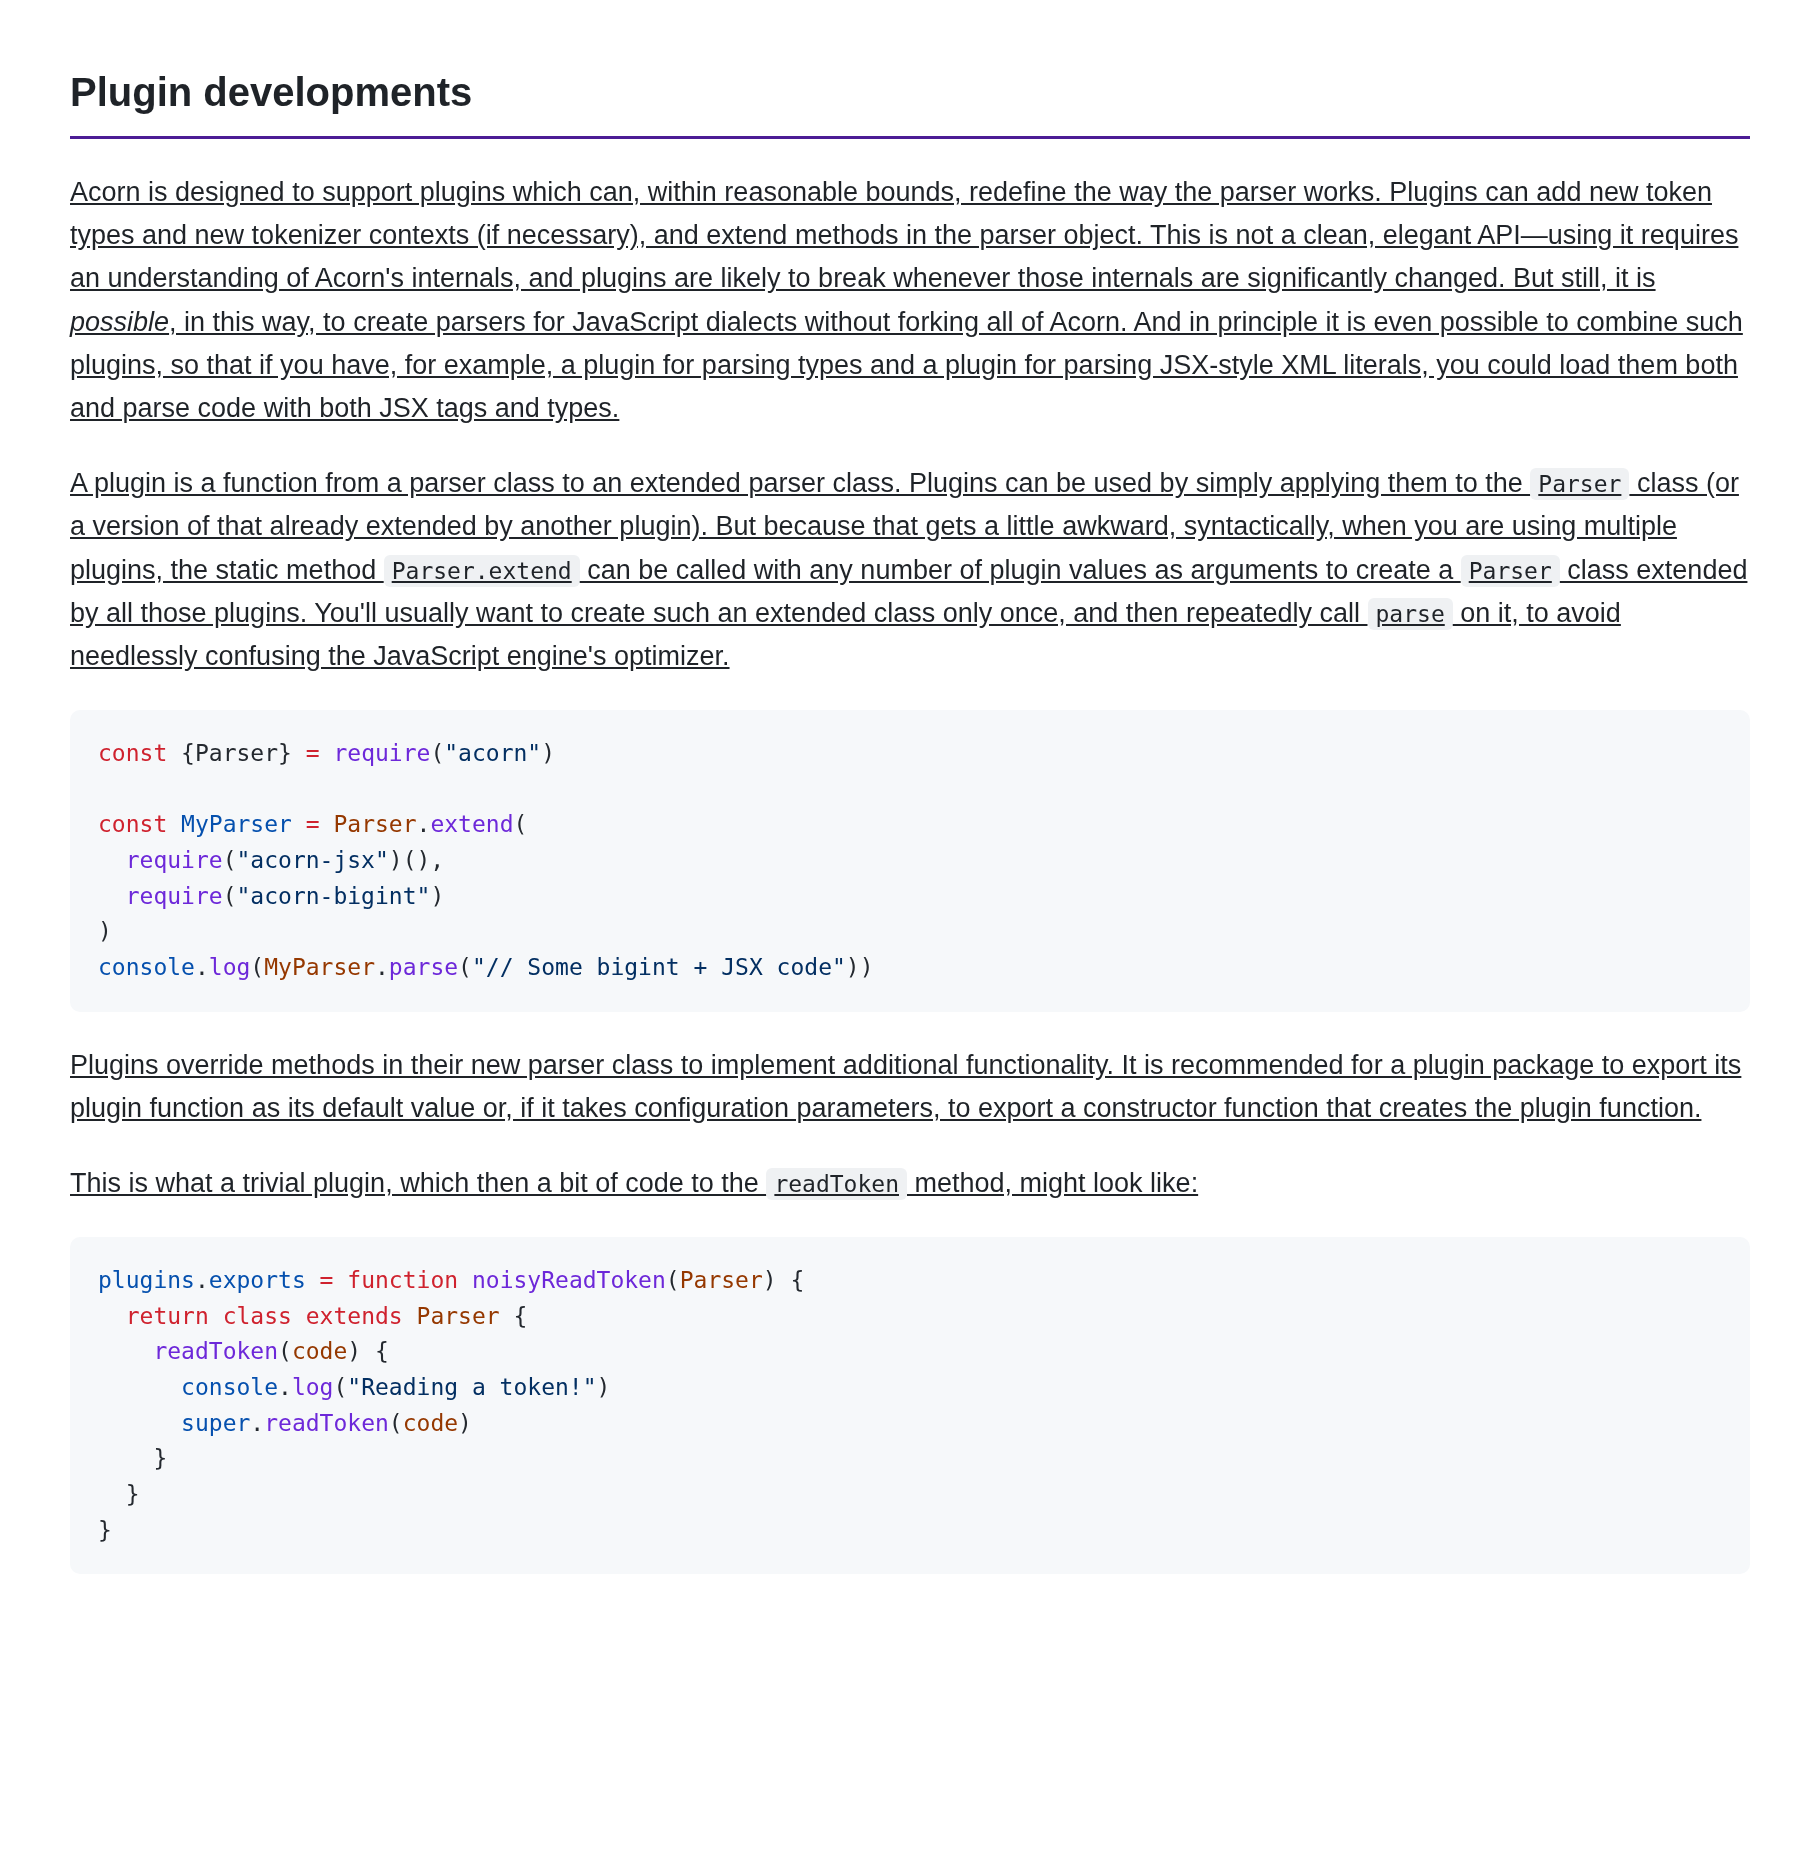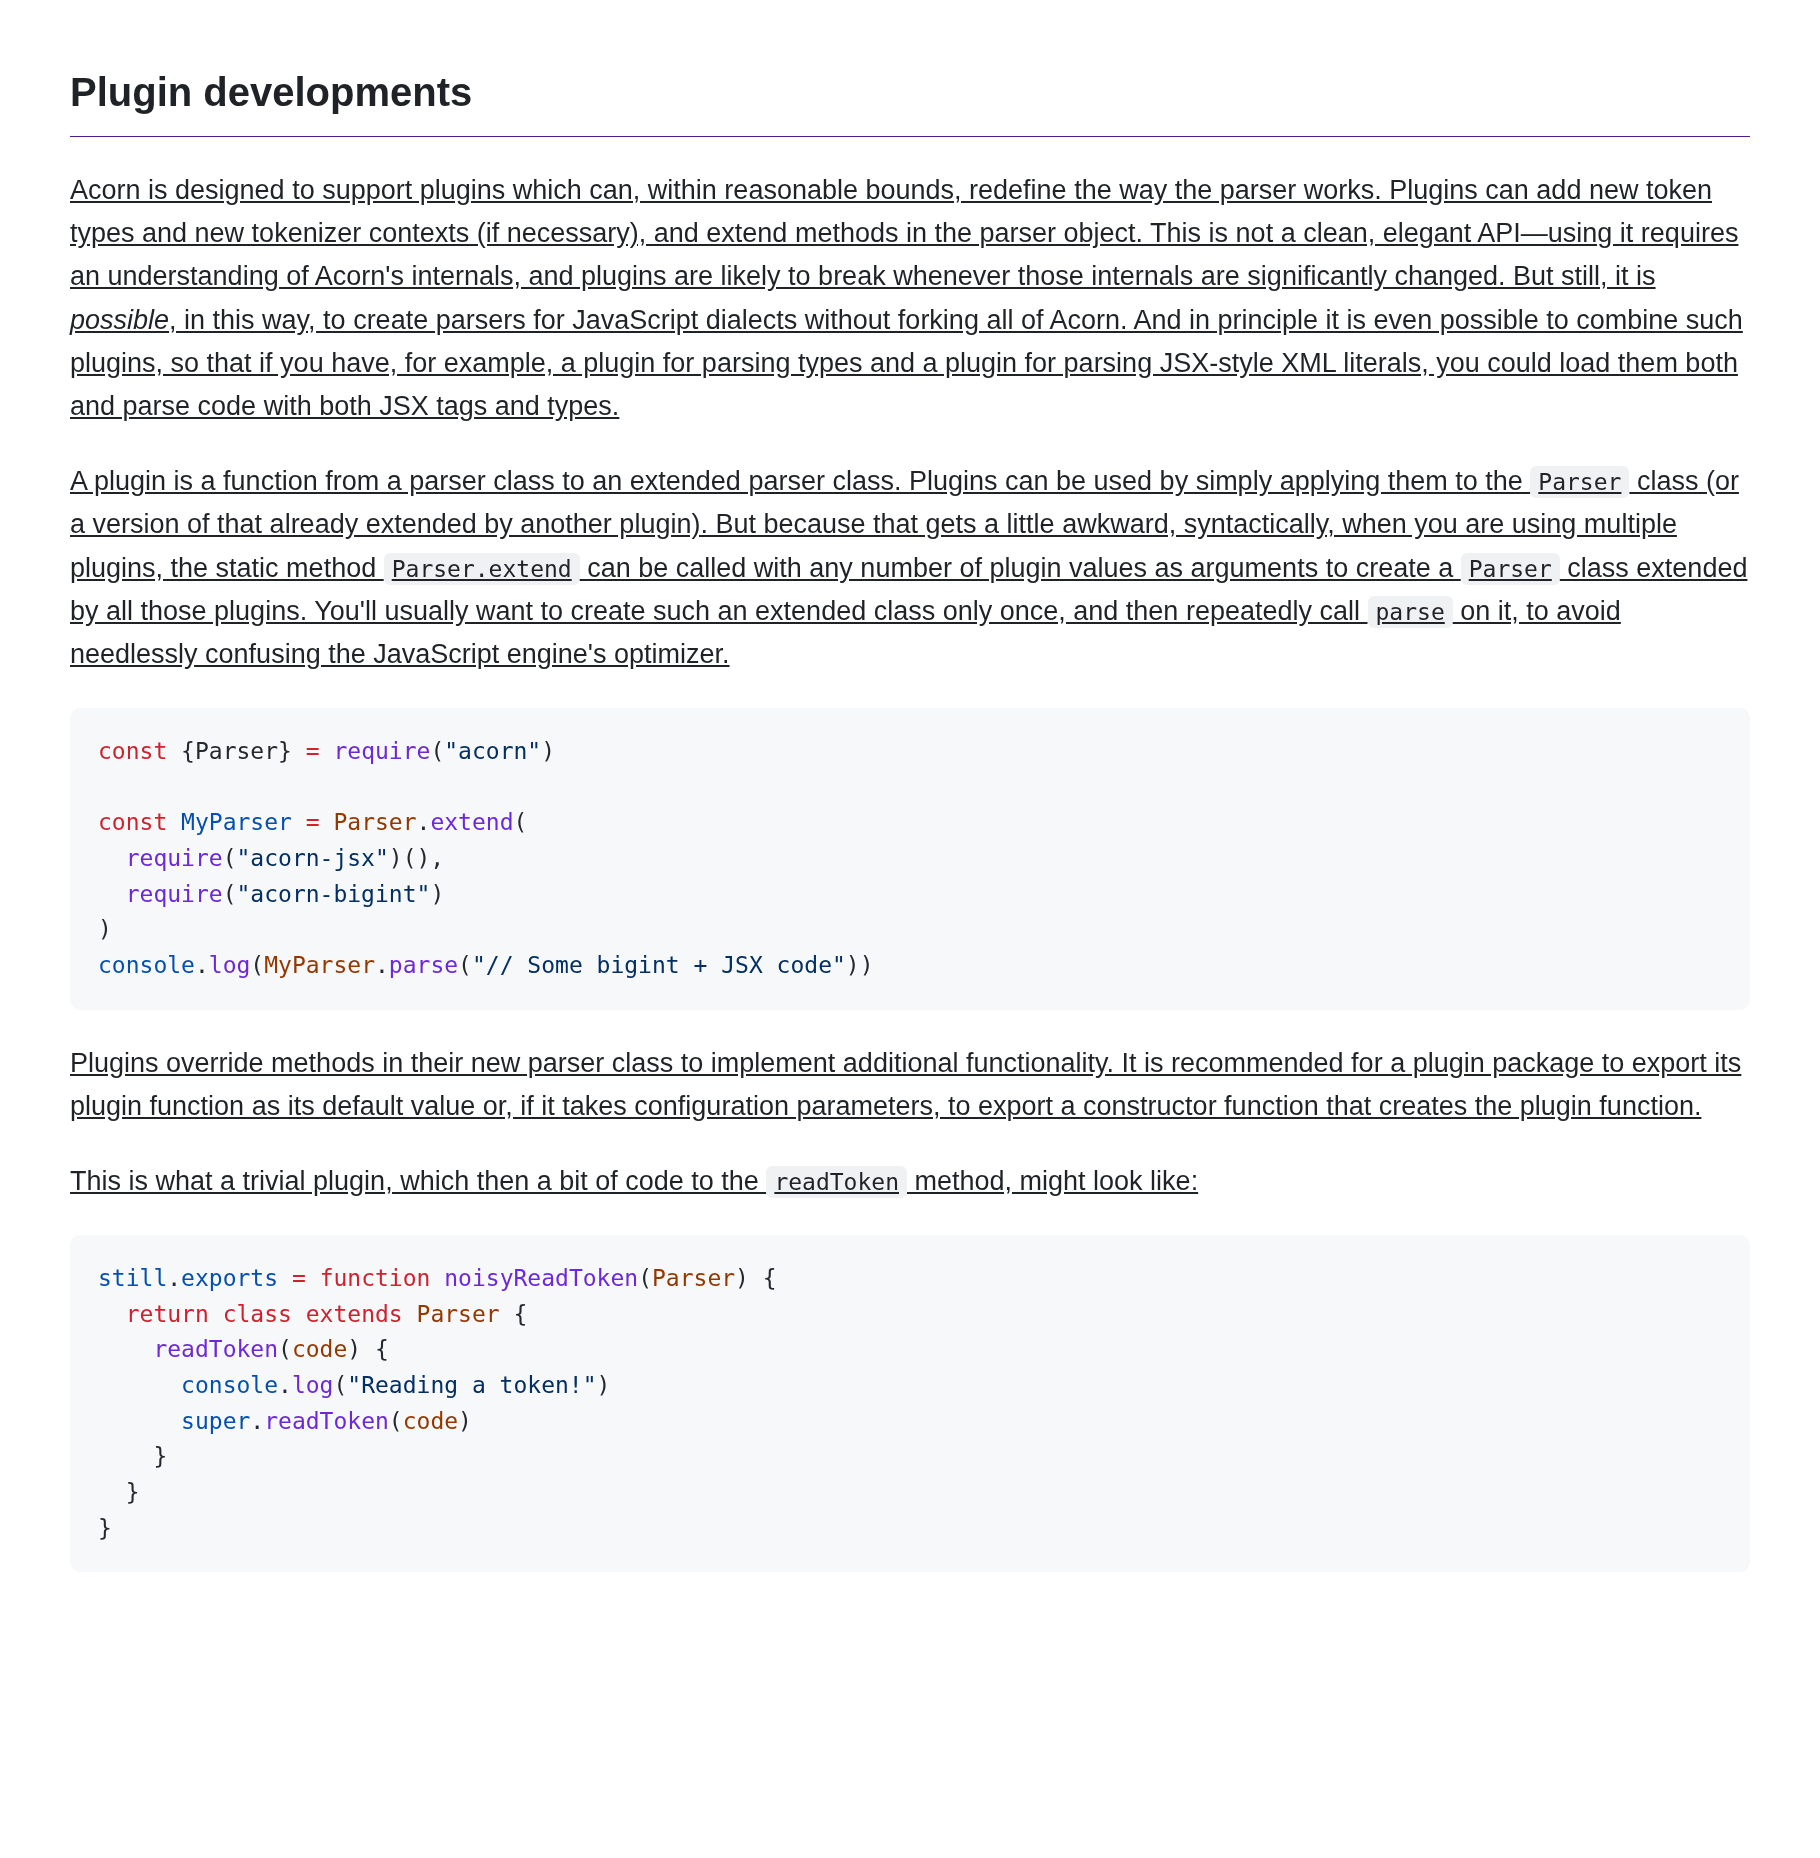--- a/index.html
+++ b/index.html
@@ -12,21 +12,21 @@
     color: #24292f;
     background: #ffffff;
     padding: 60px 70px;
     font-size: 27px;
     line-height: 1.6;
   }
   h2.section-heading {
     font-size: 40px;
     font-weight: 600;
     padding-bottom: 12px;
-    border-bottom: 1px solid #4c1d95;
+    border-bottom: 3px solid #4c1d95;
     margin-bottom: 32px;
     color: #1f2328;
   }
   p.body-text {
     margin-bottom: 32px;
     color: #1f2328;
     text-decoration: underline;
   }
   em {
     font-style: italic;
@@ -77,20 +77,20 @@
   </span><span class="pl-en">require</span><span>(</span><span class="pl-s">"acorn-bigint"</span><span>)
 )
 </span><span class="pl-c1">console</span><span>.</span><span class="pl-en">log</span><span>(</span><span class="pl-smi">MyParser</span><span>.</span><span class="pl-en">parse</span><span>(</span><span class="pl-s">"// Some bigint + JSX code"</span><span>))</span></pre>
 
 <p class="body-text">Plugins override methods in their new parser class to implement additional functionality. It is recommended for a plugin package to export its plugin function as its default value or, if it takes configuration parameters, to export a constructor function that creates the plugin function.</p>
 
 <p class="body-text">
   <span>This is what a trivial plugin, which then a bit of code to the </span><code class="inline-code">readToken</code><span> method, might look like:</span>
 </p>
 
-<pre class="code-block"><span class="pl-c1">still</span><span>.</span><span class="pl-c1">exports</span><span> </span><span class="pl-k">=</span><span> </span><span class="pl-k">function</span><span> </span><span class="pl-en">noisyReadToken</span><span>(</span><span class="pl-smi">Parser</span><span>) {
+<pre class="code-block"><span class="pl-c1">plugins</span><span>.</span><span class="pl-c1">exports</span><span> </span><span class="pl-k">=</span><span> </span><span class="pl-k">function</span><span> </span><span class="pl-en">noisyReadToken</span><span>(</span><span class="pl-smi">Parser</span><span>) {
   </span><span class="pl-k">return</span><span> </span><span class="pl-k">class</span><span> </span><span class="pl-k">extends</span><span> </span><span class="pl-smi">Parser</span><span> {
     </span><span class="pl-en">readToken</span><span>(</span><span class="pl-smi">code</span><span>) {
       </span><span class="pl-c1">console</span><span>.</span><span class="pl-en">log</span><span>(</span><span class="pl-s">"Reading a token!"</span><span>)
       </span><span class="pl-c1">super</span><span>.</span><span class="pl-en">readToken</span><span>(</span><span class="pl-smi">code</span><span>)
     }
   }
 }</span></pre>
 
 </body></html>

